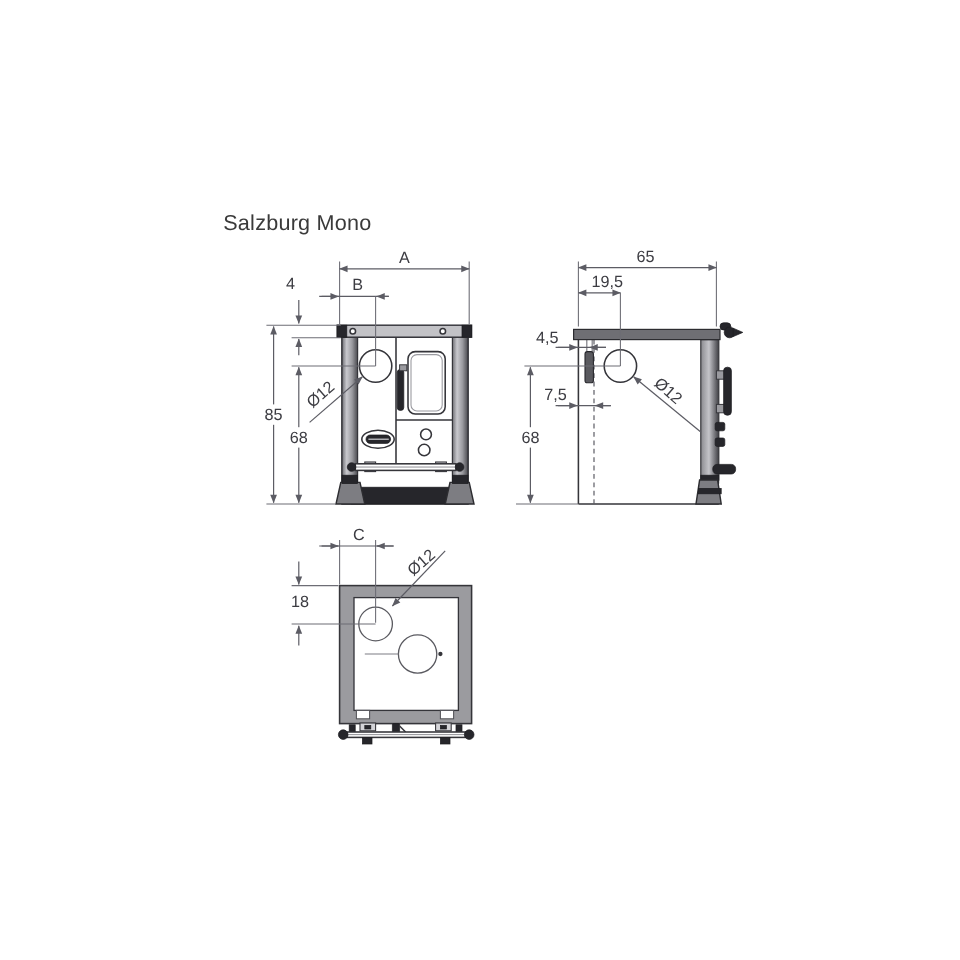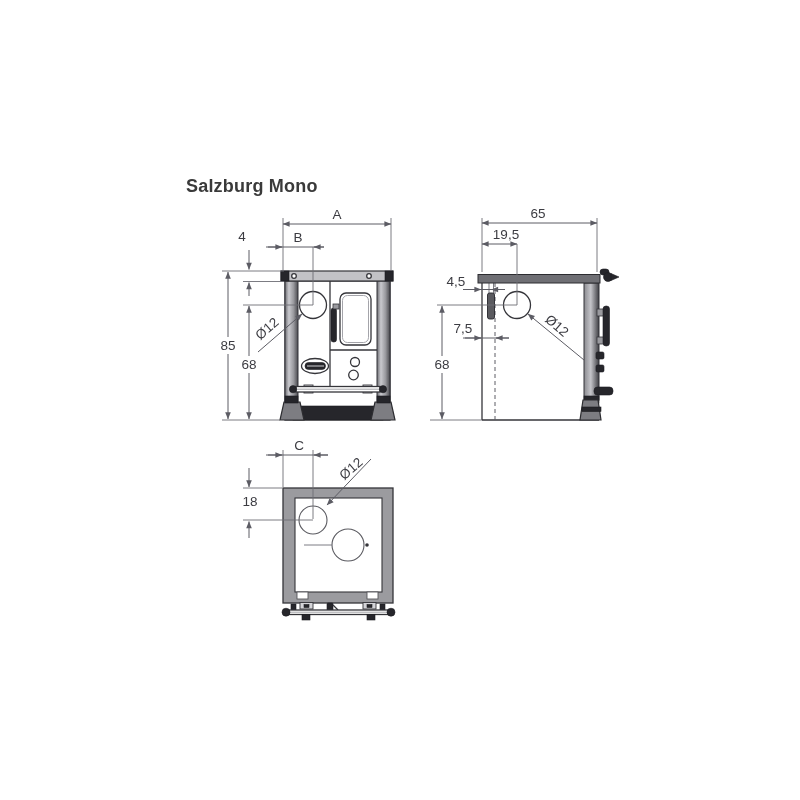--- a/index.html
+++ b/index.html
@@ -1,18 +1,18 @@
 <!DOCTYPE html>
 <html><head>
 <meta charset="utf-8">
 <style>
   html,body{margin:0;padding:0;background:#ffffff;}
   #canvas{position:relative;width:800px;height:800px;background:#ffffff;overflow:hidden;
           font-family:"Liberation Sans", sans-serif;}
-  #title{position:absolute;left:186px;top:176px;font-size:18px;font-weight:700;
+  #title{position:absolute;left:186px;top:176px;font-size:18px;font-weight:400;
          color:#3a3a3a;letter-spacing:.2px;}
   svg{position:absolute;left:0;top:0;}
   .ol{stroke:#35353a;stroke-width:1.3;fill:none;}
   .olw{stroke:#35353a;stroke-width:1.3;fill:#ffffff;}
   .thin{stroke:#7d7d84;stroke-width:1;fill:none;}
   .dl{stroke:#5c5c64;stroke-width:1;fill:none;}
   .ext{stroke:#6d6d75;stroke-width:0.9;fill:none;}
   .dash{stroke:#5c5c64;stroke-width:1;fill:none;stroke-dasharray:4 3;}
   .dark{fill:#26262b;stroke:#1d1d21;stroke-width:0.6;}
   text.dim{font-size:13.5px;fill:#3c3c42;}

